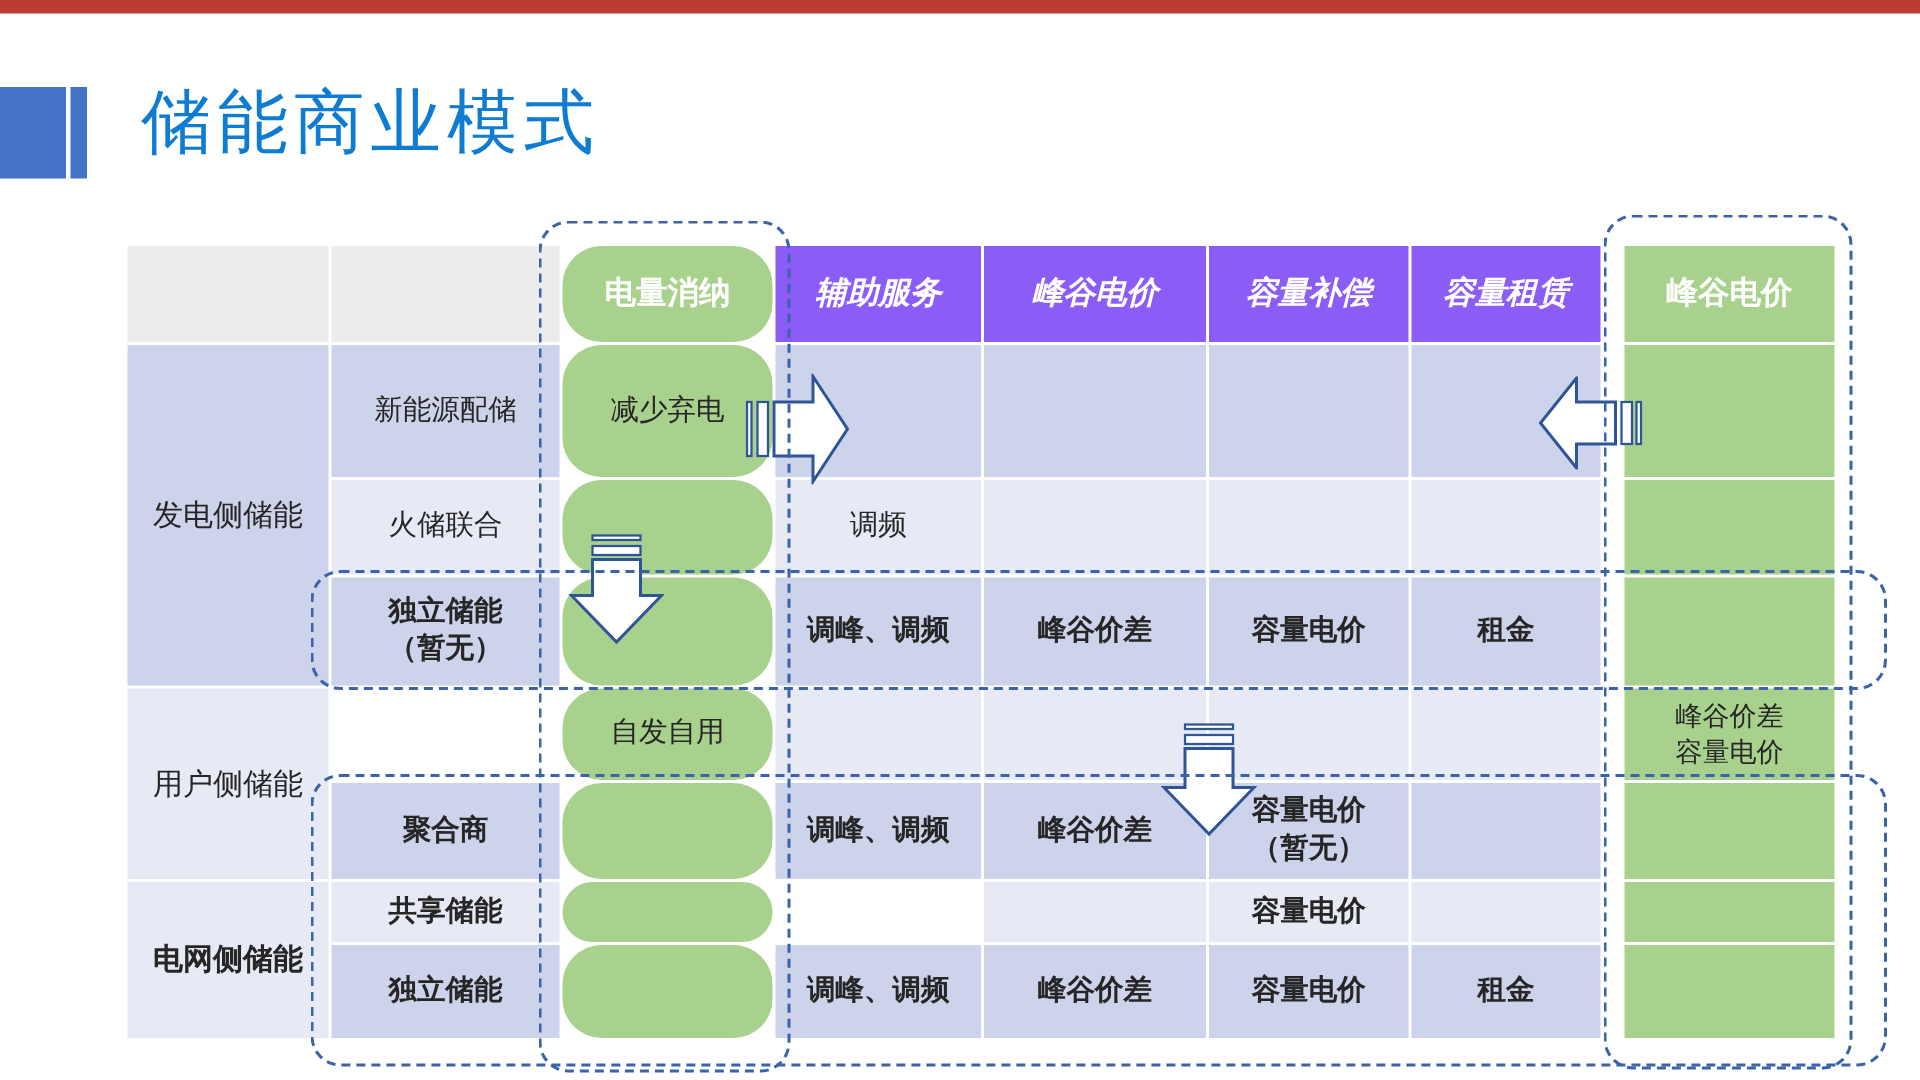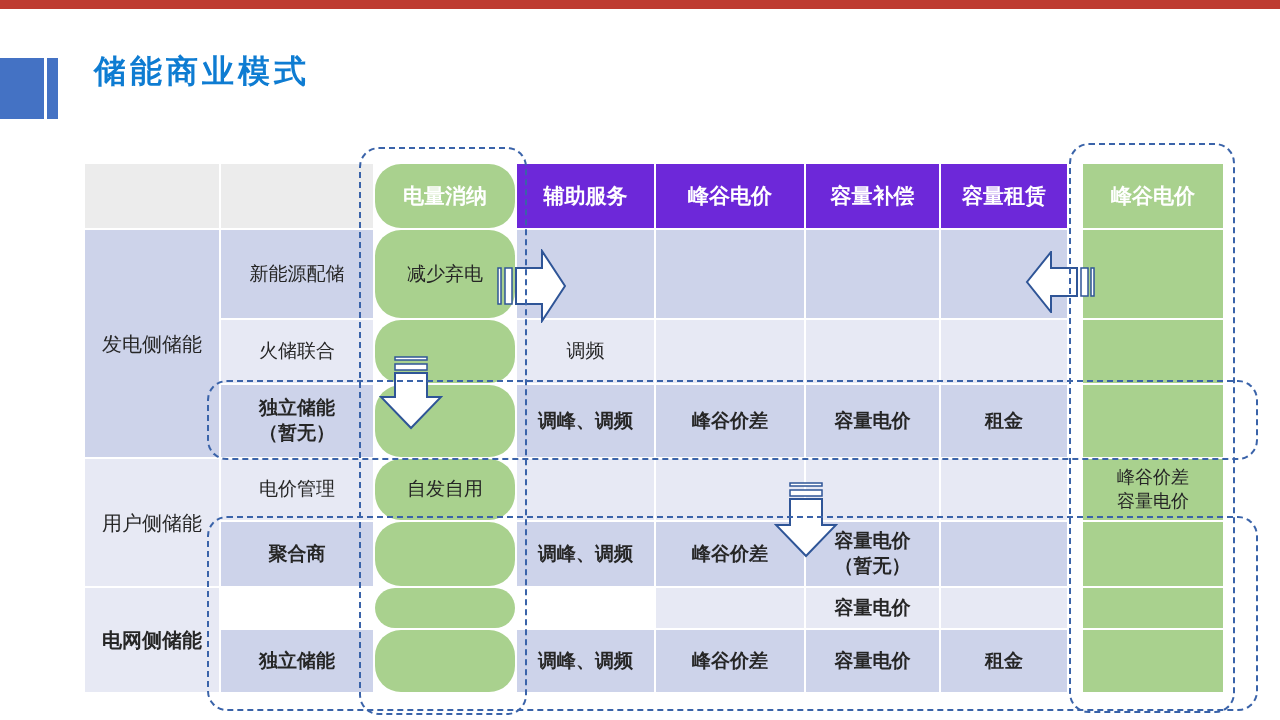--- a/index.html
+++ b/index.html
@@ -4,37 +4,37 @@
 <style>
   html,body{margin:0;padding:0;background:#fff;}
   .slide{
     position:relative;width:1280px;height:720px;background:#ffffff;overflow:hidden;
     font-family:"Liberation Sans","DejaVu Sans",sans-serif;color:#262626;
   }
   .top-bar{position:absolute;left:0;top:0;width:1280px;height:9px;background:#BE3B31;}
   .title-square{position:absolute;left:0;top:58px;width:44px;height:61px;background:#4472C4;}
   .title-tick{position:absolute;left:47px;top:58px;width:11px;height:61px;background:#4472C4;}
   .page-title{
-    position:absolute;left:94px;top:50px;margin:0;font-size:32px;font-weight:700;
+    position:absolute;left:94px;top:50px;margin:0;font-size:47px;font-weight:400;
     letter-spacing:4px;color:#0E7CD2;white-space:nowrap;
   }
   
   .grid{
     position:absolute;left:85px;top:164px;width:1138px;height:528px;
     display:grid;gap:2px;
     grid-template-columns:134px 152px 140px 137px 148px 133px 126px 12px 140px;
     grid-template-rows:64px 88px 63px 72px 61px 64px 40px 62px;
   }
   .cell{
     display:flex;align-items:center;justify-content:center;text-align:center;
     font-size:19px;line-height:1.3;white-space:pre-line;
   }
   .hdr{font-size:21px;font-weight:700;color:#ffffff;}
   .gray{background:#ECECEC;}
-  .blue{background:#6d28d9;}
+  .blue{background:#8b5cf6;font-style:italic;}
   .green{background:#A9D18E;}
   .dark{background:#CDD3EA;}
   .light{background:#E7E9F4;}
   .bold{font-weight:700;}
   .c1{grid-column:1;} .c2{grid-column:2;} .c3{grid-column:3;border-radius:26px;} .c4{grid-column:4;}
   .c5{grid-column:5;} .c6{grid-column:6;} .c7{grid-column:7;} .c9{grid-column:9;}
   .r1{grid-row:1;} .r2{grid-row:2;} .r3{grid-row:3;text-align:center;} .r4{grid-row:4;}
   .r5{grid-row:5;} .r6{grid-row:6;} .r7{grid-row:7;} .r8{grid-row:8;}
   .span-gen{grid-row:2 / span 3;}
   .span-user{grid-row:5 / span 2;}
@@ -89,38 +89,38 @@
 
     <div class="cell dark bold c2 r4">独立储能
 （暂无）</div>
     <div class="cell green c3 r4"></div>
     <div class="cell dark bold c4 r4">调峰、调频</div>
     <div class="cell dark bold c5 r4">峰谷价差</div>
     <div class="cell dark bold c6 r4">容量电价</div>
     <div class="cell dark bold c7 r4">租金</div>
     <div class="cell green c9 r4"></div>
 
-    <div class="cell light c2 r5">电价管理</div>
     <div class="cell green c3 r5">自发自用</div>
     <div class="cell light c4 r5"></div>
     <div class="cell light c5 r5"></div>
     <div class="cell light c6 r5"></div>
     <div class="cell light c7 r5"></div>
     <div class="cell green c9 r5" style="font-size:18px">峰谷价差
 容量电价</div>
 
     <div class="cell dark bold c2 r6">聚合商</div>
     <div class="cell green c3 r6"></div>
     <div class="cell dark bold c4 r6">调峰、调频</div>
     <div class="cell dark bold c5 r6">峰谷价差</div>
     <div class="cell dark bold c6 r6">容量电价
 （暂无）</div>
     <div class="cell dark c7 r6"></div>
     <div class="cell green c9 r6"></div>
 
+    <div class="cell light bold c2 r7">共享储能</div>
     <div class="cell green c3 r7"></div>
     <div class="cell light c5 r7"></div>
     <div class="cell light bold c6 r7">容量电价</div>
     <div class="cell light c7 r7"></div>
     <div class="cell green c9 r7"></div>
 
     <div class="cell dark bold c2 r8">独立储能</div>
     <div class="cell green c3 r8"></div>
     <div class="cell dark bold c4 r8">调峰、调频</div>
     <div class="cell dark bold c5 r8">峰谷价差</div>

